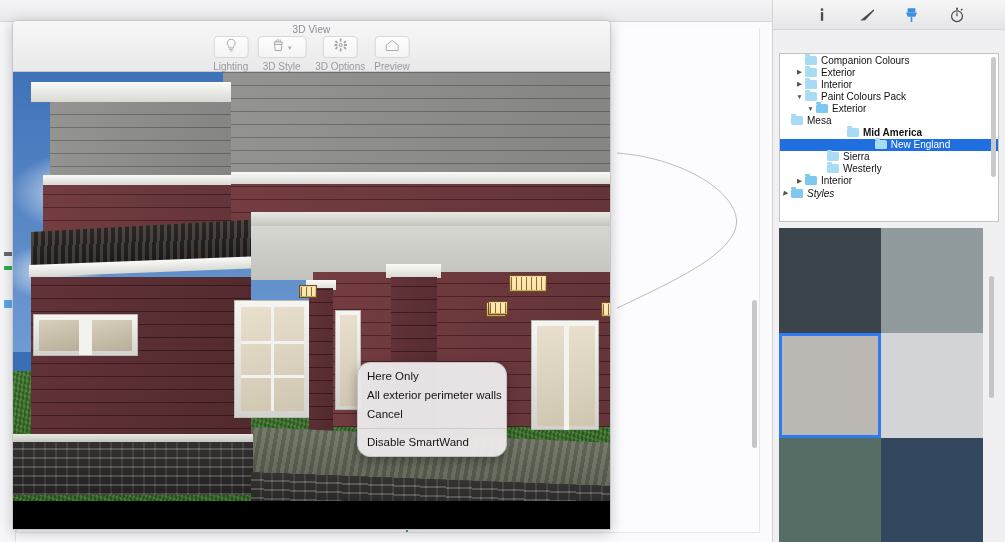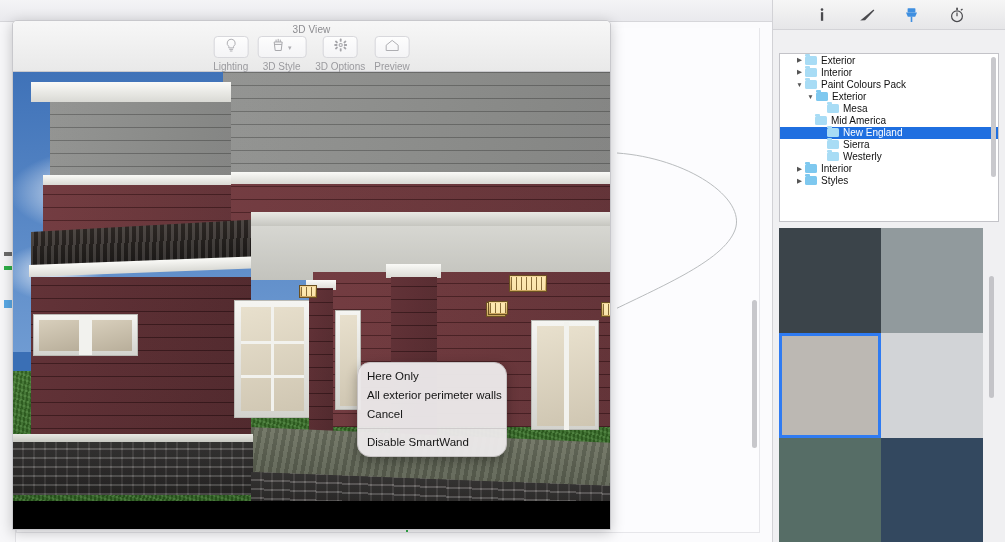--- a/index.html
+++ b/index.html
@@ -202,21 +202,21 @@
     color: #fff; font-size: 6px; line-height: 5px;
   }
   .tree-box {
     position: absolute; left: 6px; top: 53px; width: 220px; height: 169px;
     background: #ffffff; border: 1px solid #c3c3c8; overflow: hidden;
   }
   .trow {
     position: relative; height: 12.1px; display: flex; align-items: center;
     font-size: 10px; color: #111; white-space: nowrap;
   }
-  .trow.sel { background: #1f6fe0; color: #fff; }
+  .trow.sel { background: #1f6fe0; color: #fff; justify-content: center; }
   .tw { width: 11px; display: inline-flex; align-items: center; justify-content: center;
         font-size: 6.5px; color: #555; }
   .tw.empty { color: transparent; }
   .fold {
     width: 12px; height: 9px; margin-right: 4px; border-radius: 1.5px;
     background: #7ec8ef; position: relative; flex: none;
   }
   .fold::before {
     content:""; position:absolute; left:0; top:-2px; width:5px; height:2px;
     background:#7ec8ef; border-radius:1px 1px 0 0;
@@ -512,45 +512,50 @@
           <line x1="8" y1="9.2" x2="8" y2="5.6" stroke="#4a4a4e" stroke-width="1.2"></line>
           <line x1="11.9" y1="3.3" x2="13.5" y2="1.9" stroke="#4a4a4e" stroke-width="1.3"></line>
         </svg>
       </span>
     </div>
 
 
     <div class="tree-box">
       <div id="tree-rows">
           <div class="trow" style="padding-left: 14px;">
+            <span class="tw empty">&nbsp;</span>
+            <span class="fold lt"></span>
+            <span>Companion Colours</span>
+          </div>
+          <div class="trow" style="padding-left: 14px;">
             <span class="tw">▶</span>
             <span class="fold lt"></span>
             <span>Exterior</span>
           </div>
           <div class="trow" style="padding-left: 14px;">
             <span class="tw">▶</span>
             <span class="fold lt"></span>
             <span>Interior</span>
           </div>
           <div class="trow" style="padding-left: 14px;">
             <span class="tw">▼</span>
             <span class="fold lt"></span>
             <span>Paint Colours Pack</span>
           </div>
           <div class="trow" style="padding-left: 25px;">
             <span class="tw">▼</span>
             <span class="fold"></span>
             <span>Exterior</span>
           </div>
-          <div class="trow" style="padding-left: 36px;">
+          <div class="trow" style="">
             <span class="tw empty">&nbsp;</span>
             <span class="fold lt"></span>
             <span>Mesa</span>
           </div>
-          <div class="trow" style="padding-left: 24px;">
+          <div class="trow" style="padding-left: 56px; font-weight: bold;">
             <span class="tw empty">&nbsp;</span>
             <span class="fold lt"></span>
             <span>Mid America</span>
           </div>
           <div class="trow sel" style="padding-left: 36px;">
             <span class="tw empty" style="color: rgb(255, 255, 255);">&nbsp;</span>
             <span class="fold lt"></span>
             <span>New England</span>
           </div>
           <div class="trow" style="padding-left: 36px;">
@@ -561,21 +566,21 @@
           <div class="trow" style="padding-left: 36px;">
             <span class="tw empty">&nbsp;</span>
             <span class="fold lt"></span>
             <span>Westerly</span>
           </div>
           <div class="trow" style="padding-left: 14px;">
             <span class="tw">▶</span>
             <span class="fold"></span>
             <span>Interior</span>
           </div>
-          <div class="trow" style="padding-left: 14px;">
+          <div class="trow" style=" font-style: italic;">
             <span class="tw">▶</span>
             <span class="fold"></span>
             <span>Styles</span>
           </div>
         </div>
       <div class="tree-scroll"></div>
     </div>
 
     <div class="swatch-area">
       <div class="swgrid" id="swatch-grid">

